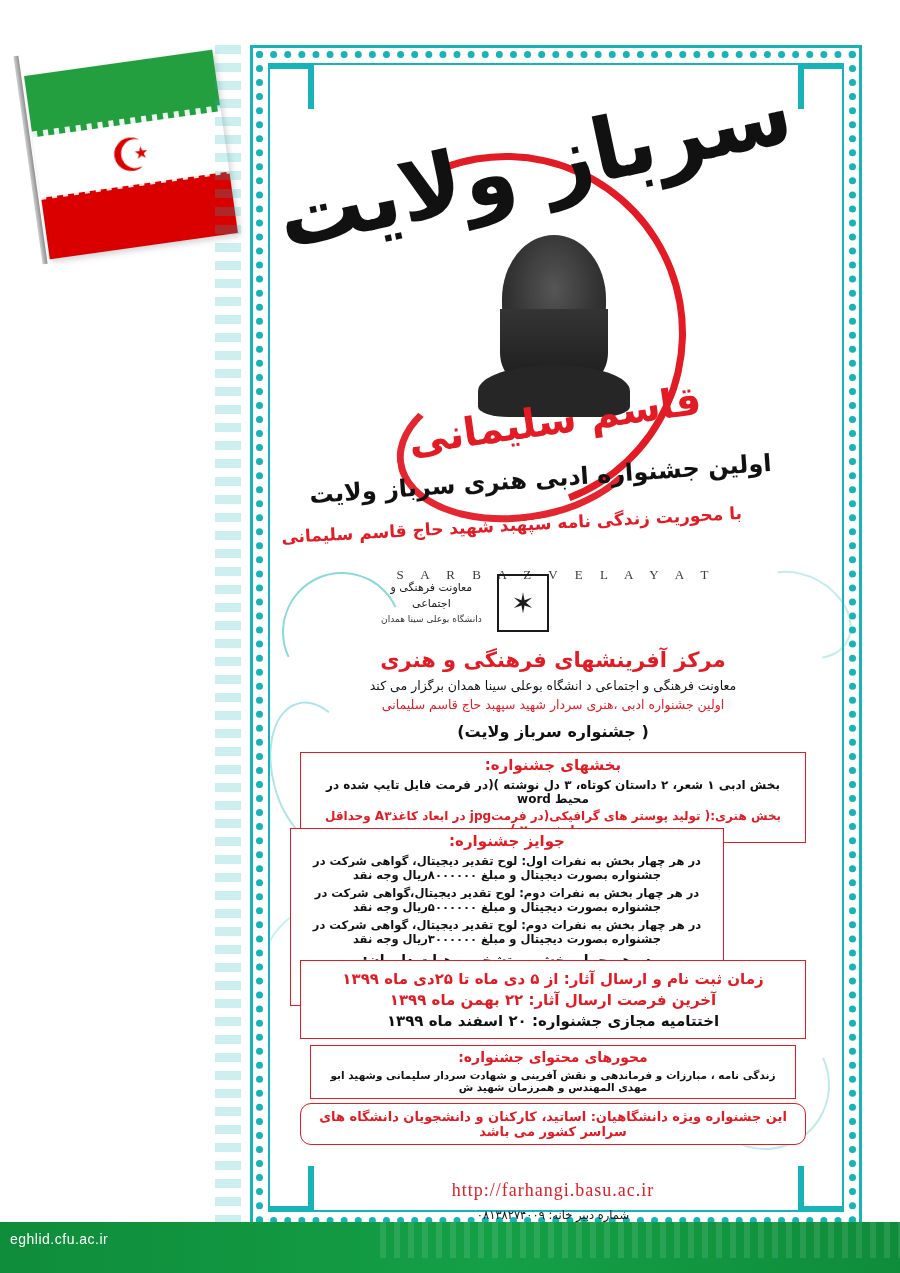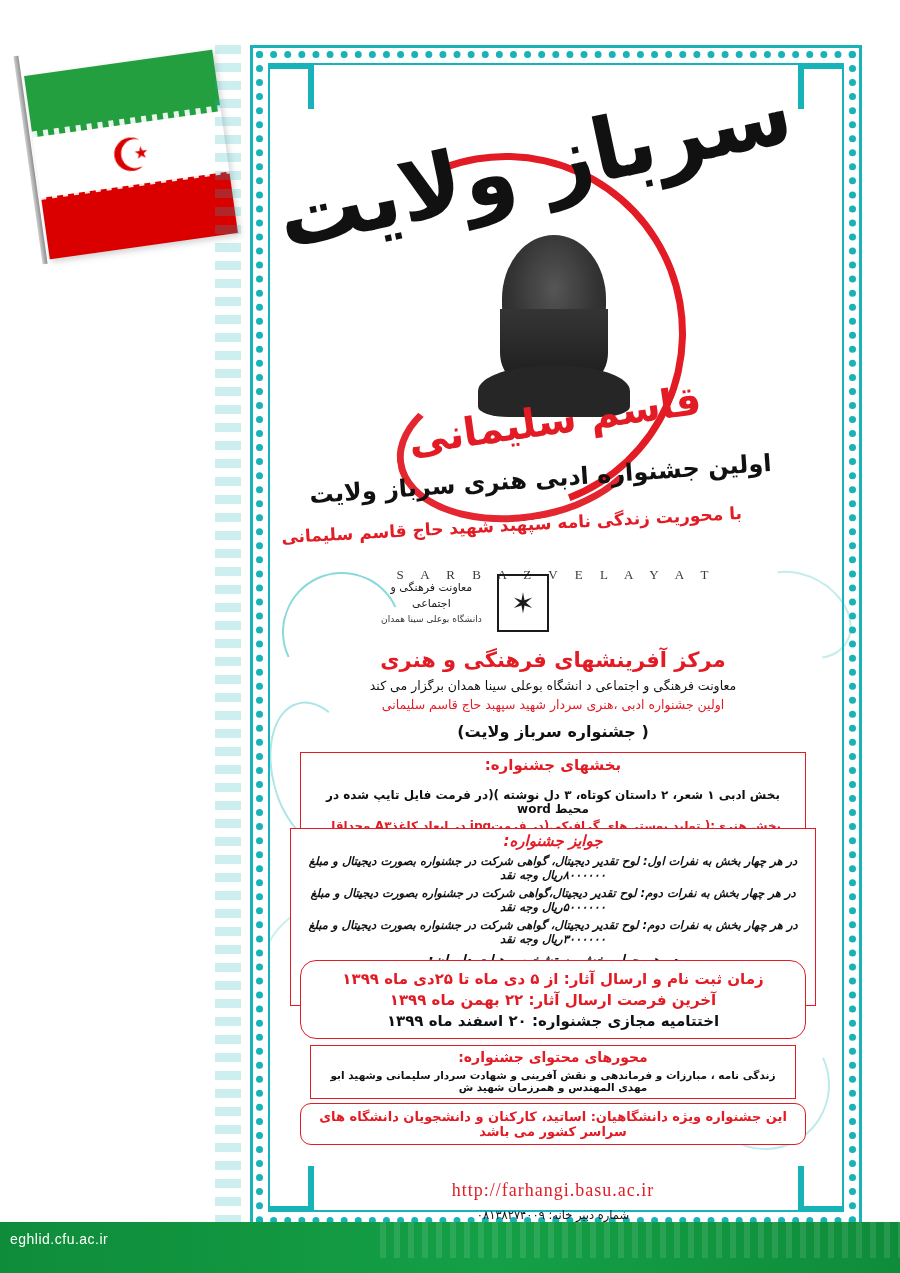--- a/index.html
+++ b/index.html
@@ -228,29 +228,29 @@
   .org-title {
     top: 648px; font-size: 21px; font-weight: 700; color: #e21b24;
   }
   .org-l1 { top: 678px; font-size: 12.5px; color: #111; }
   .org-l2 { top: 697px; font-size: 12.5px; color: #e21b24; }
   .org-name { top: 722px; font-size: 16px; font-weight: 700; color: #111; }
 
   
   .sec1-box { left: 300px; top: 752px; width: 506px; }
   .sec1-title { font-size: 15px; font-weight: 700; color: #e21b24; }
-  .sec1-l1 { margin-top: 14px; font-size: 12px; color: #111; font-weight: 700; }
+  .sec1-l1 { margin-top: 4px; font-size: 12px; color: #111; font-weight: 700; }
   .sec1-l2 { margin-top: 3px; font-size: 12px; color: #e21b24; font-weight: 700; }
 
-  .sec2-box { left: 290px; top: 828px; width: 526px; font-style: italic; }
+  .sec2-box { left: 290px; top: 828px; width: 434px; }
   .sec2-title { font-size: 15px; font-weight: 700; color: #e21b24; }
   .sec2-row { margin-top: 4px; font-size: 11.5px; color: #111; font-weight: 700; }
   .sec2-note { margin-top: 6px; font-size: 14px; color: #111; font-weight: 700; }
 
-  .sec3-box { left: 300px; top: 960px; width: 506px; padding-top: 6px; padding-bottom: 8px; border-radius: 16px; }
+  .sec3-box { left: 300px; top: 960px; width: 506px; padding-top: 6px; padding-bottom: 8px; }
   .sec3-l { font-size: 15px; font-weight: 700; color: #e21b24; margin-top: 3px; }
   .sec3-l.b { color: #111; }
 
   .sec4-box { left: 310px; top: 1045px; width: 486px; }
   .sec4-title { font-size: 14px; font-weight: 700; color: #e21b24; }
   .sec4-l { margin-top: 4px; font-size: 10.5px; color: #111; font-weight: 700; }
 
   .sec5-box { left: 300px; top: 1103px; width: 506px; padding: 5px 8px; border-radius: 11px; }
   .sec5-l { font-size: 13px; font-weight: 700; color: #e21b24; }
 

